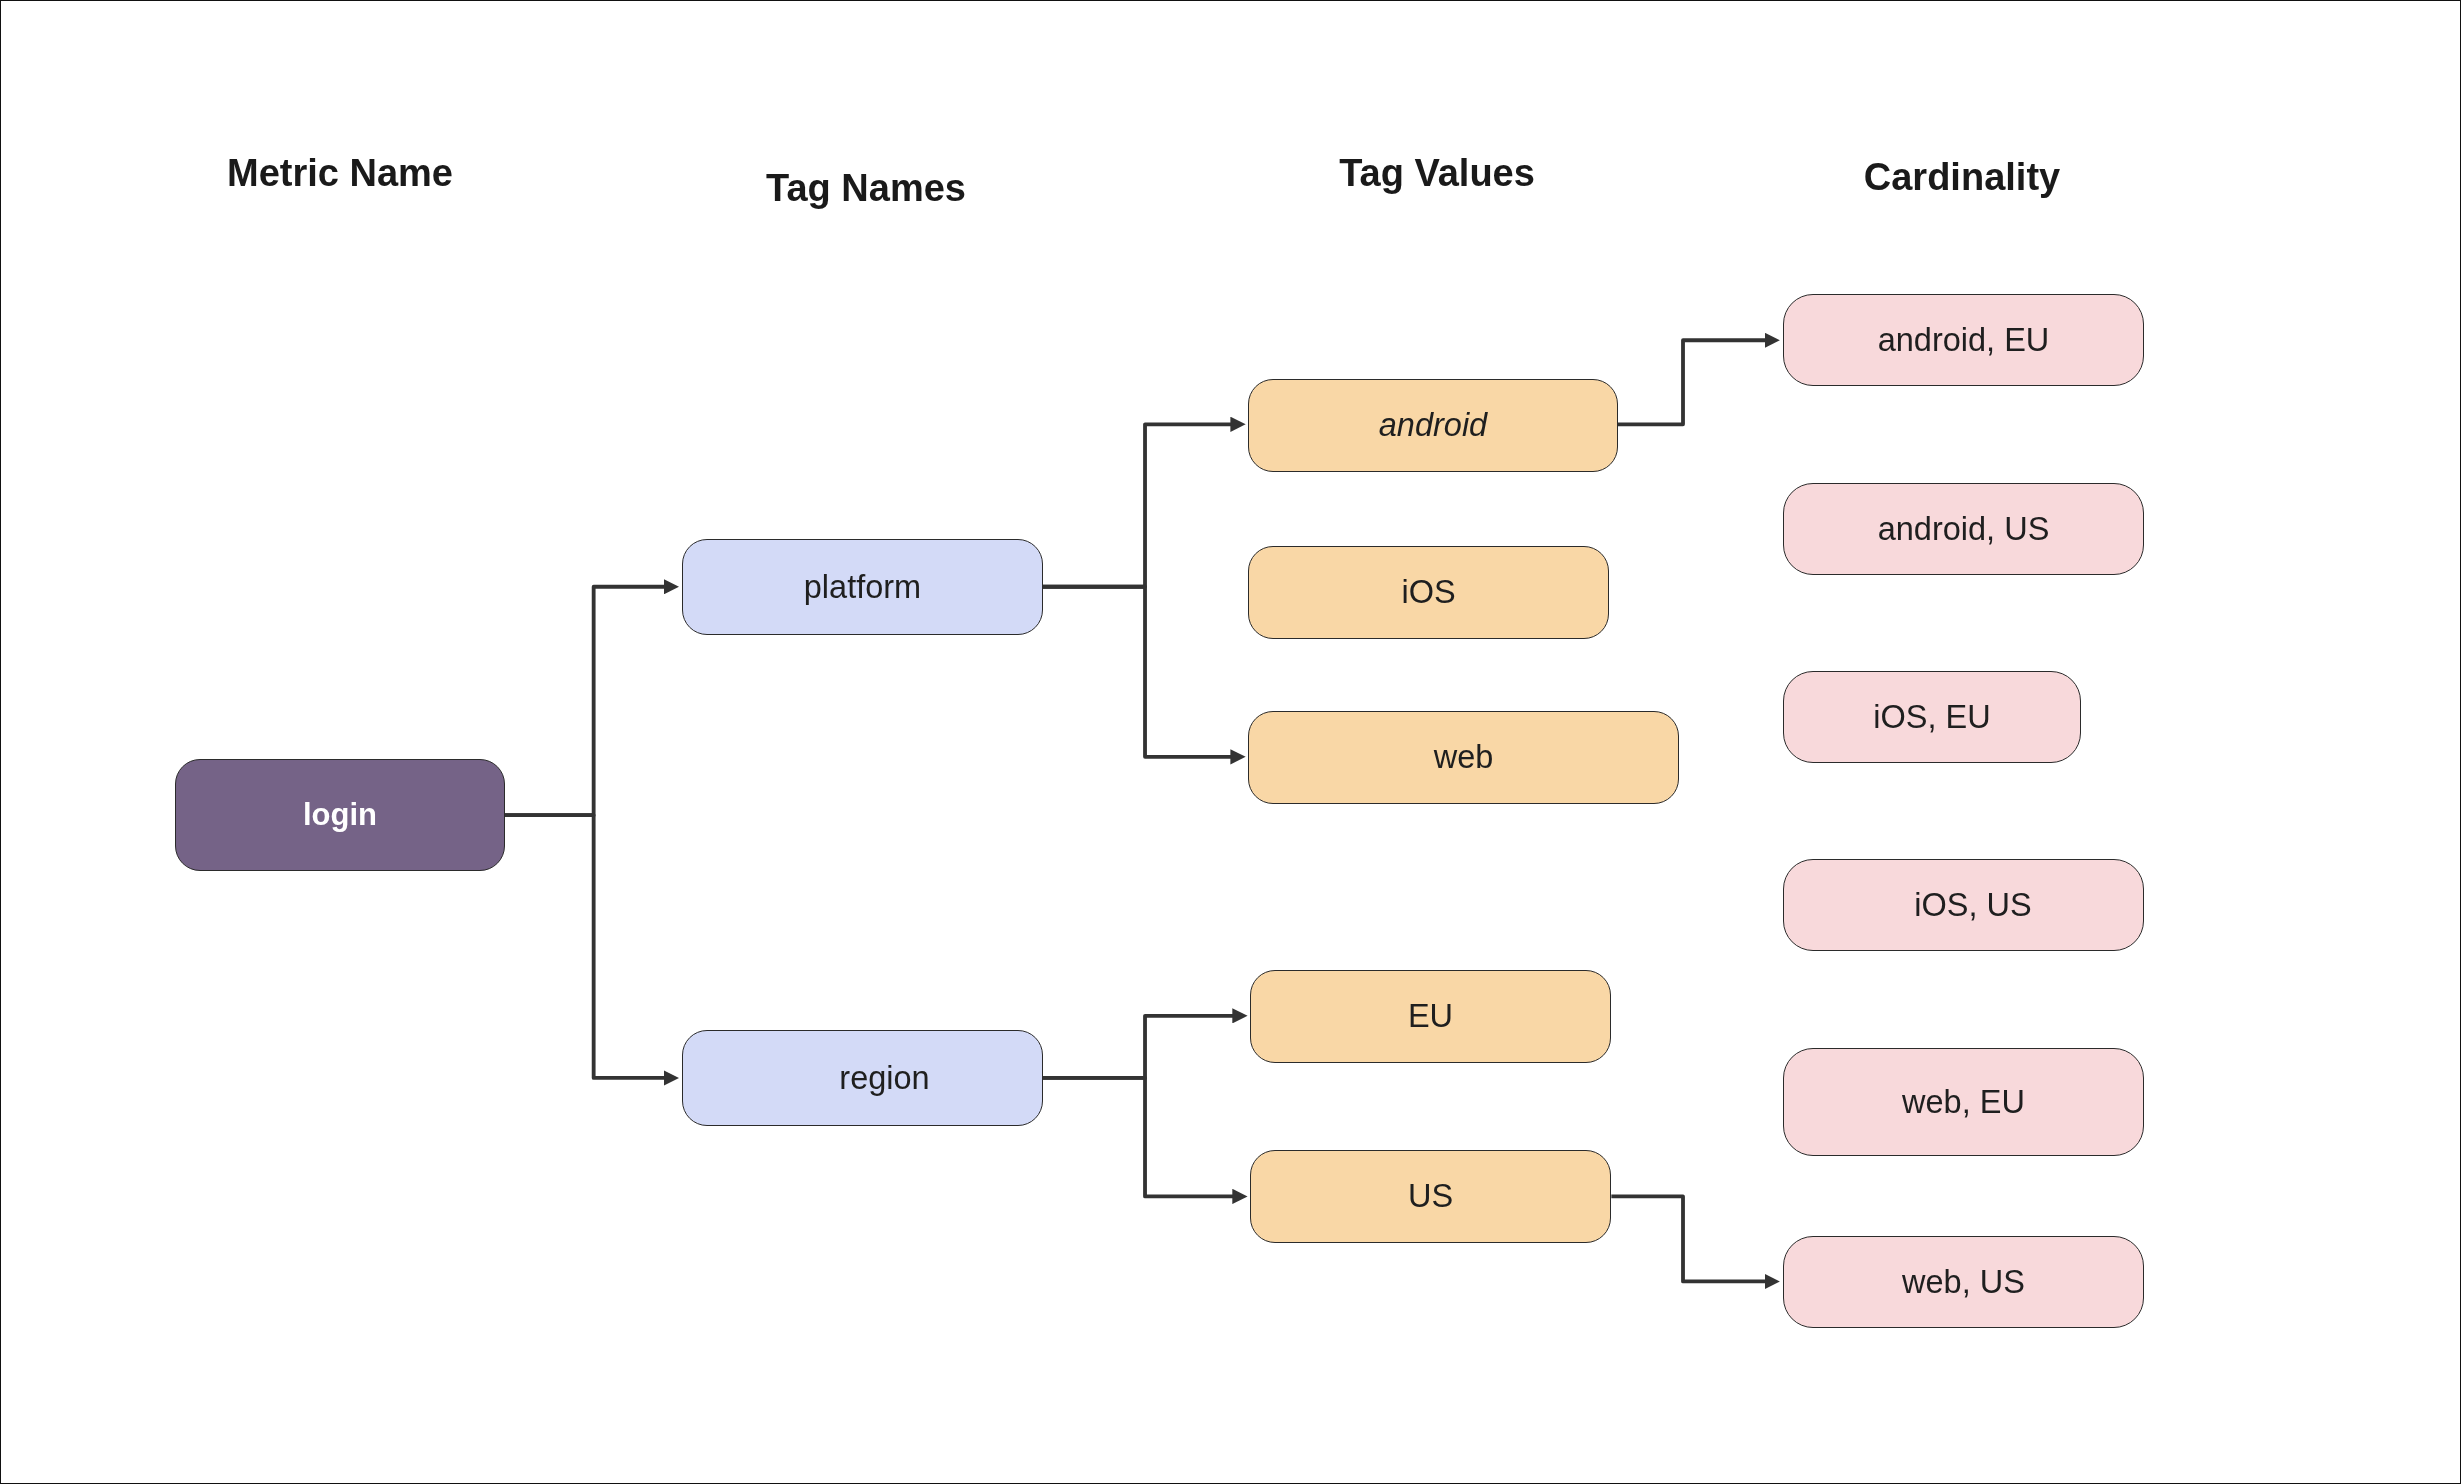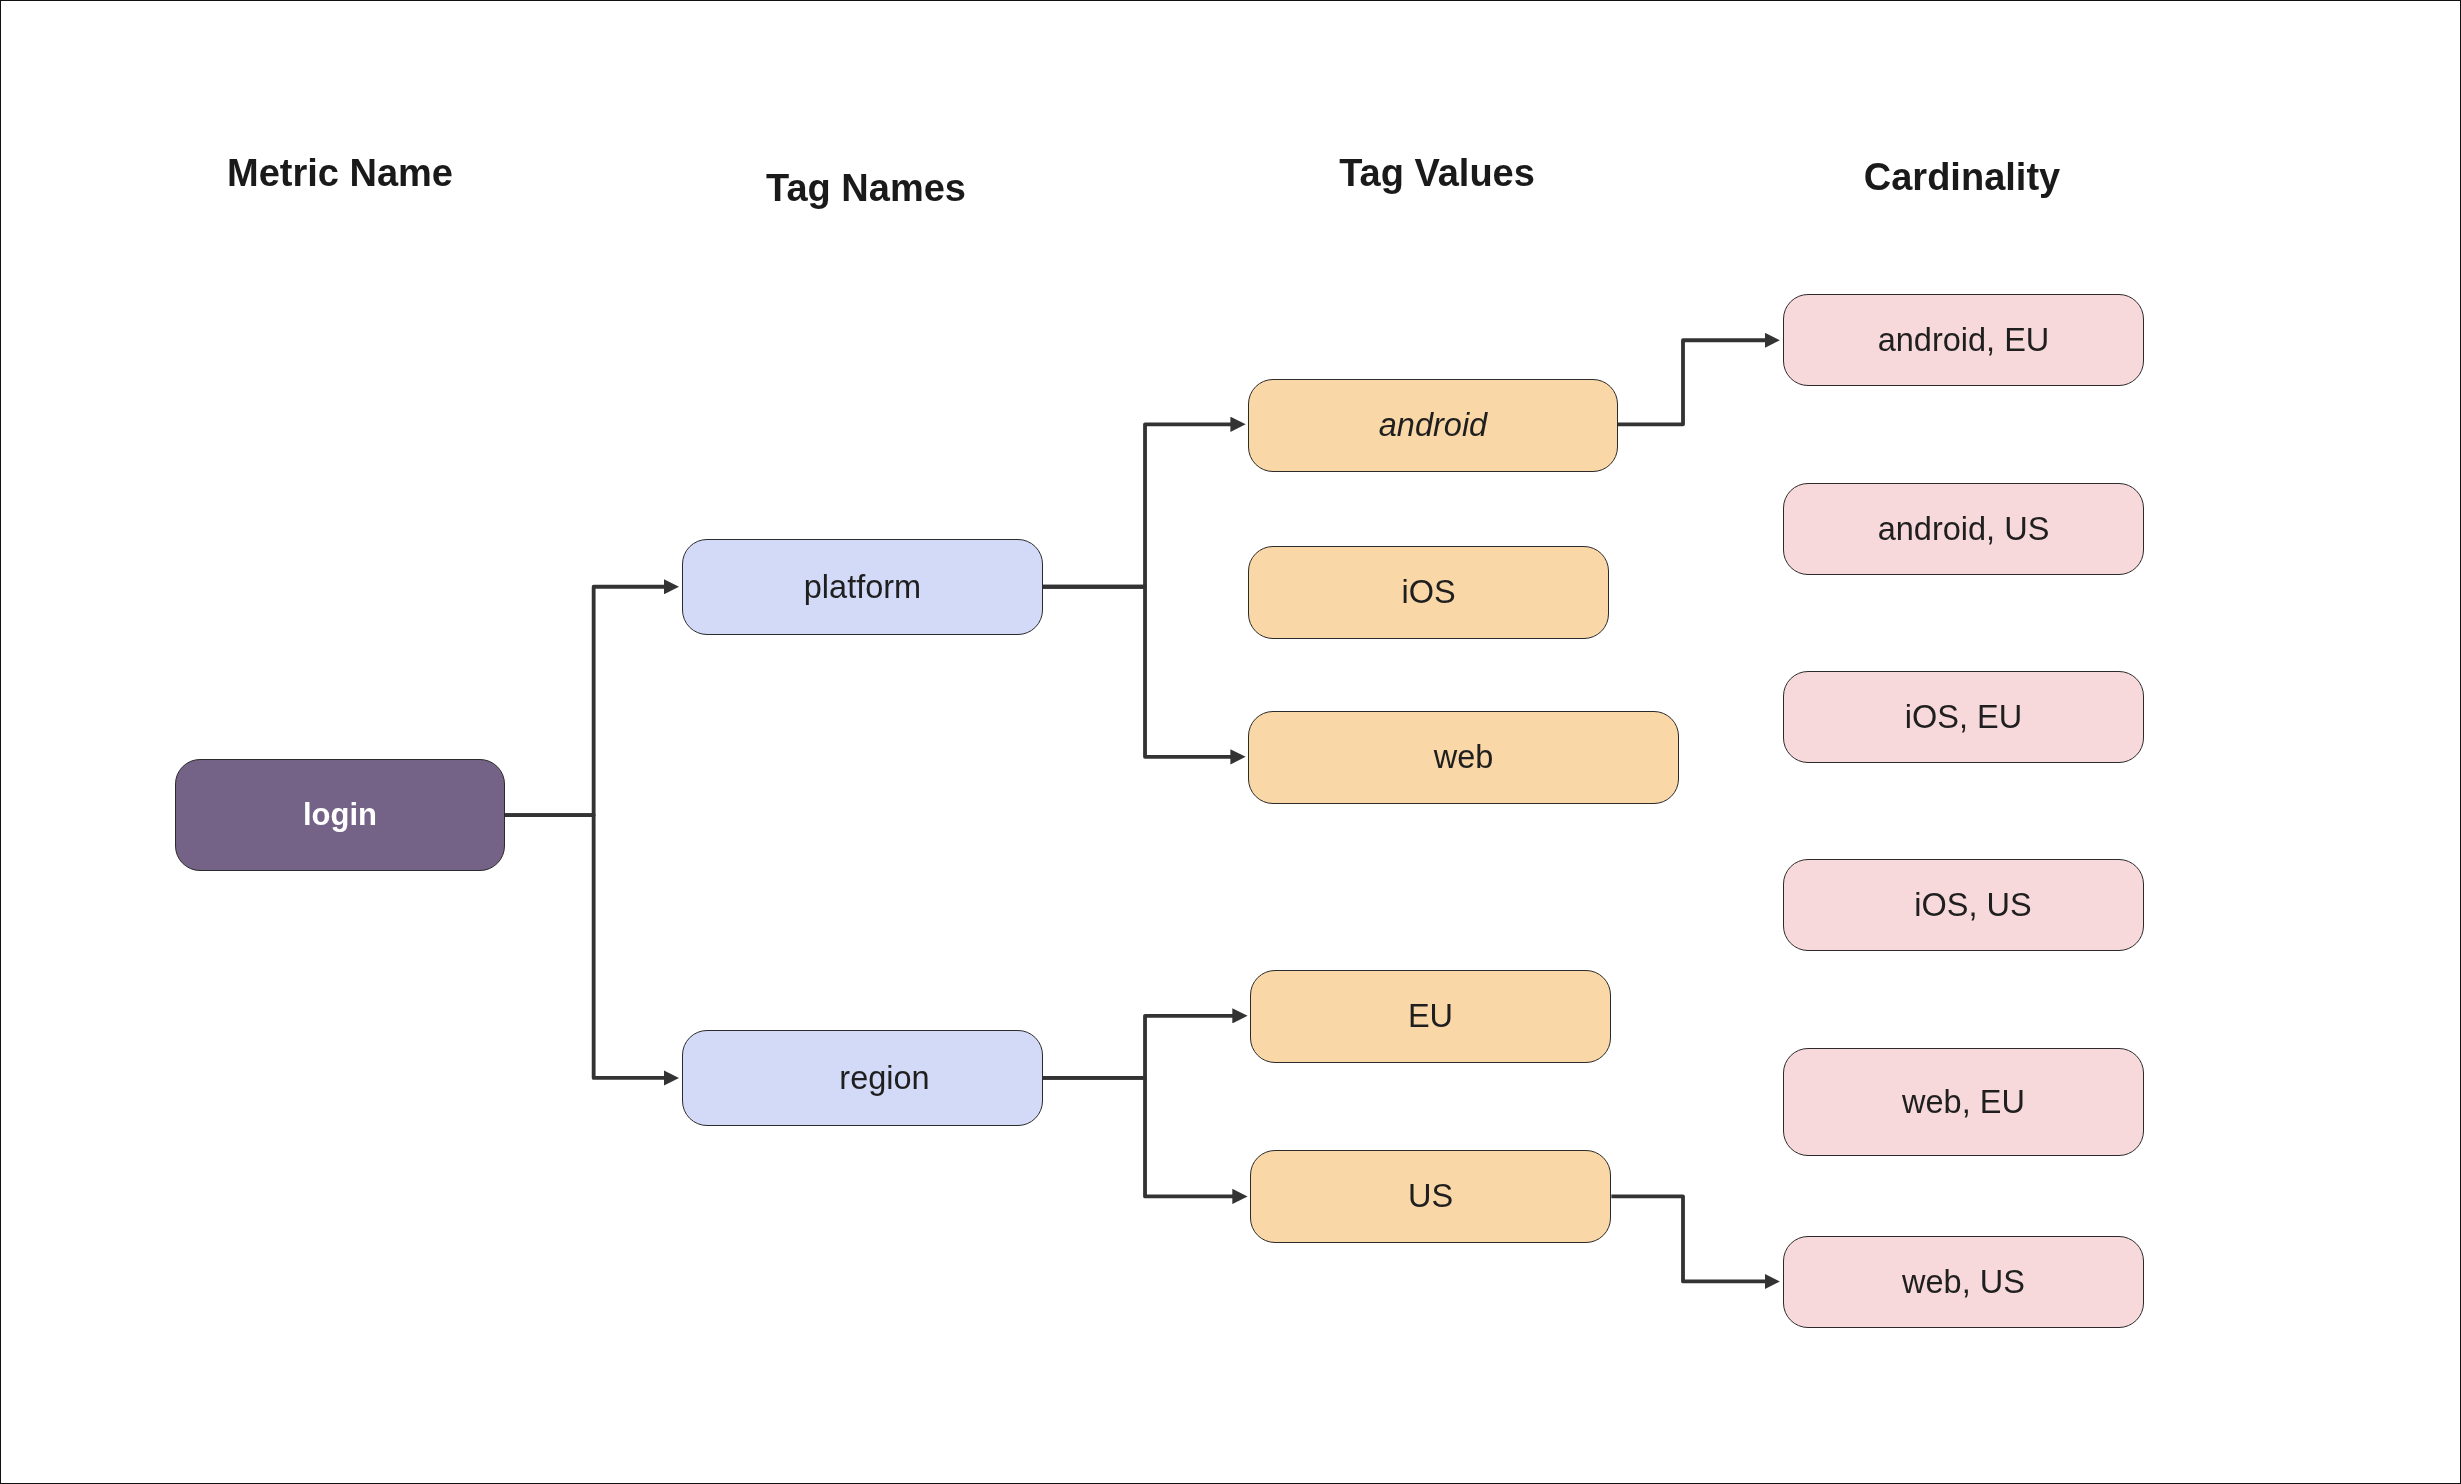--- a/index.html
+++ b/index.html
@@ -25,32 +25,32 @@
   .hdr-tagvalues{left:1245px;top:151px;}
   .hdr-cardinality{left:1770px;top:155px;}
   .node{
     position:absolute;display:flex;align-items:center;justify-content:center;
     border:1.9px solid var(--node-border);border-radius:25px;
     font-size:32.5px;color:var(--node-text);box-sizing:border-box;
   }
   .metric{background:var(--metric-fill);color:var(--metric-text);font-weight:700;font-size:31px;}
   .tagname{background:var(--tag-name-fill);}
   .tagvalue{background:var(--tag-value-fill);}
-  .cardinality{background:var(--cardinality-fill);}
+  .cardinality{background:var(--cardinality-fill);border-radius:30px;}
   .n-login{left:174px;top:758px;width:330px;height:112px;}
   .n-platform{left:681px;top:538px;width:361px;height:96px;}
   .n-region{left:681px;top:1029px;width:361px;height:96px;padding-left:44px;}
   .n-android{left:1247px;top:378px;width:370px;height:93px;font-style:italic;}
   .n-ios{left:1247px;top:545px;width:361px;height:93px;}
   .n-web{left:1247px;top:710px;width:431px;height:93px;}
   .n-eu{left:1249px;top:969px;width:361px;height:93px;}
   .n-us{left:1249px;top:1149px;width:361px;height:93px;}
   .n-android-eu{left:1782px;top:293px;width:361px;height:92px;}
   .n-android-us{left:1782px;top:482px;width:361px;height:92px;}
-  .n-ios-eu{left:1782px;top:670px;width:361px;height:92px;}
+  .n-ios-eu{left:1782px;top:670px;width:298px;height:92px;}
   .n-ios-us{left:1782px;top:858px;width:361px;height:92px;padding-left:19px;}
   .n-web-eu{left:1782px;top:1047px;width:361px;height:108px;}
   .n-web-us{left:1782px;top:1235px;width:361px;height:92px;}
   svg.wires{position:absolute;left:0;top:0;width:2461px;height:1484px;pointer-events:none;}
   svg.wires polyline{fill:none;stroke:var(--connector);stroke-width:4;stroke-linejoin:round;stroke-linecap:butt;}
 </style>
 </head>
 <body>
 
 <div class="canvas">

